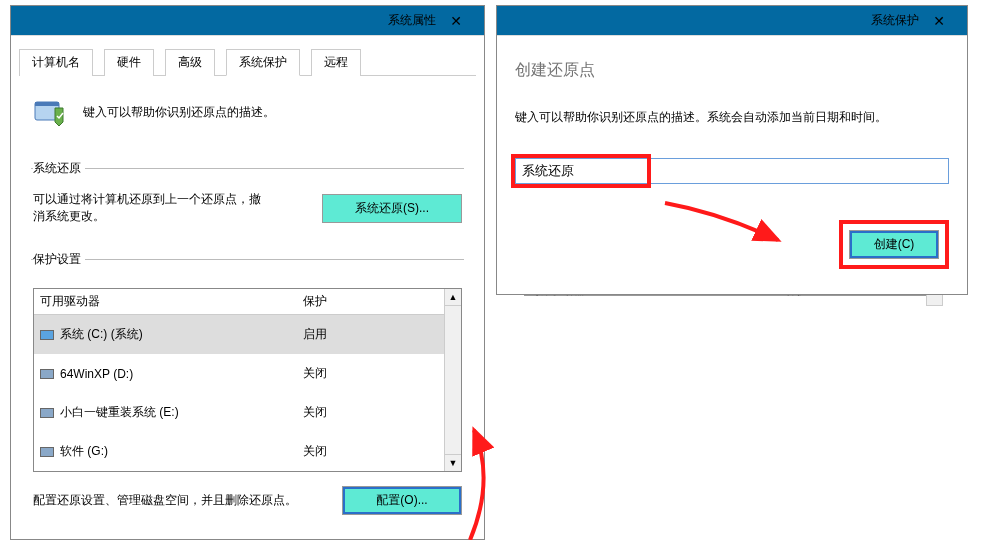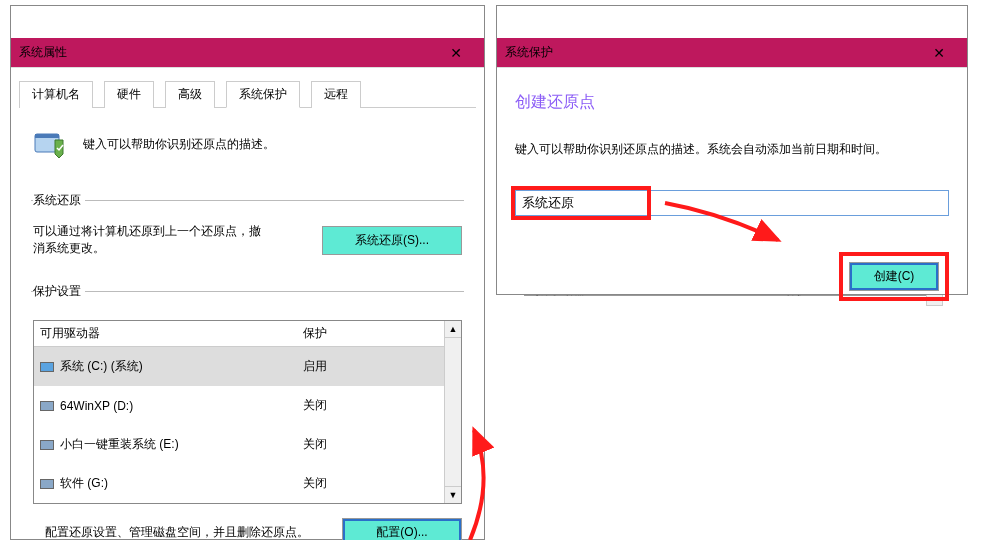--- a/index.html
+++ b/index.html
@@ -16,23 +16,22 @@
       position: absolute;
       background: #fff;
       border: 1px solid #888;
     }
     .titlebar {
       height: 30px;
       border-bottom: 1px solid #ddd;
       display: flex;
       align-items: center;
       padding: 0 8px;
-      justify-content: space-between;
-      background: #be185d;
-      margin-top: 32px;
+      justify-content: flex-end;
+      background: #0369a1;
     }
     .titlebar-title { font-size: 12px; }
     .close-btn {
       width: 40px;
       height: 28px;
       display: flex;
       align-items: center;
       justify-content: center;
       font-size: 14px;
       cursor: pointer;
@@ -111,28 +110,28 @@
       height: 17px;
       display: flex;
       align-items: center; justify-content: center;
       font-size: 9px;
       border-bottom: 1px solid #ccc;
     }
     .scroll-arrow:last-child { border-top: 1px solid #ccc; border-bottom: none;}
     .scroll-thumb { flex: 1; }
     .drive-ico { width:14px; height:10px; display:inline-block; background:#8aa8c8; border:1px solid #666;}
     .drive-ico.sys { background:#5aa3e0;}
-    .cfg-row { display:flex; justify-content:space-between; align-items:center; margin-bottom:20px;margin-left:12px;}
+    .cfg-row { display:flex; justify-content:space-between; align-items:center; margin-bottom:20px;}
     .cfg-row .btn { min-width: 120px; }
     .highlight-red { outline: 4px solid #ff1a1a; outline-offset: -2px; }
     .highlight-blue-inner { box-shadow: inset 0 0 0 2px #2a6fc9; }
     
     #win2 { left: 496px; top: 5px; width: 472px; height: 290px; }
     #win2 .body { padding: 24px 18px; }
-    .dlg-title { color: #8b5cf6; font-size: 16px; margin-bottom: 28px; font-weight: normal; }
+    .dlg-title { color: #737373; font-size: 16px; margin-bottom: 28px; font-weight: normal; }
     .dlg-desc { font-size: 12px; margin-bottom: 32px; }
     .dlg-input {
       width: 100%;
       padding: 4px 6px;
       border: 1px solid #6a9edc;
       font-size: 13px;
       height: 26px;
     }
     .input-wrap { position: relative; }
     .input-highlight {

